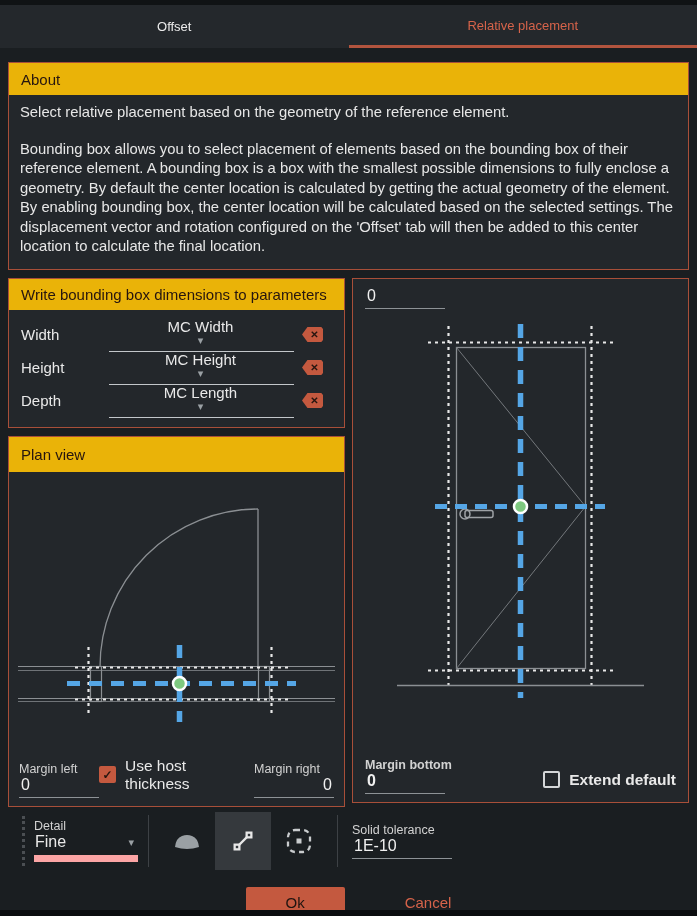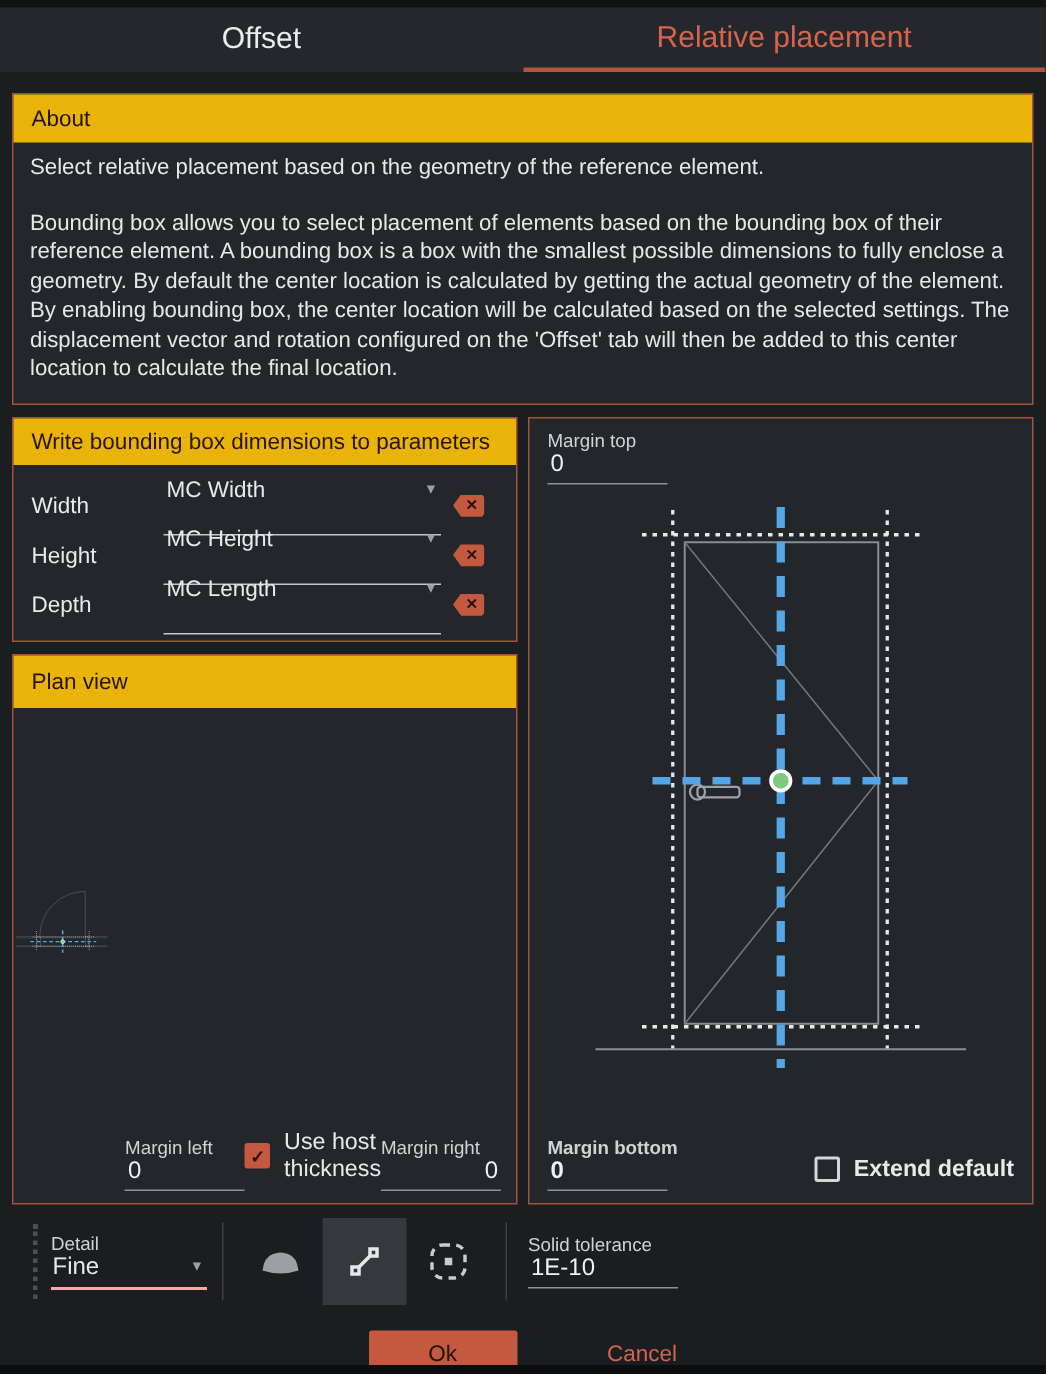--- a/index.html
+++ b/index.html
@@ -8,21 +8,21 @@
     background: #1a1e21;
     font-family: "Liberation Sans", sans-serif;
     color: #e9e9e9;
     position: relative;
     overflow: hidden;
   }
   .titlebar-edge { height: 5px; background: #101315; }
   .tabbar { height: 43px; background: #24282c; display: flex; }
   .tab {
     flex: 1; display: flex; align-items: center; justify-content: center;
-    font-size: 20px; color: #ececec; cursor: pointer; text-align: center;
+    font-size: 13px; color: #ececec; cursor: pointer; text-align: center;
   }
   .tab.active { color: #d6634a; border-bottom: 3px solid #b2543e; }
 
   .main { padding: 0 8px; }
   .panel { border: 1px solid #a84f39; background: #23272b; }
   .panel-header {
     background: #eab308; color: #26150f; font-size: 15px;
     height: 32px; display: flex; align-items: center; padding: 0 12px;
   }
 
@@ -31,35 +31,35 @@
   .about-body p + p { margin-top: 17px; }
 
   .columns { display: flex; gap: 7px; margin-top: 8px; height: 525px; }
   .col { width: 337px; display: flex; flex-direction: column; }
 
   .params-body { padding: 8px 12px 10px; }
   .param-row { display: grid; grid-template-columns: 80px 1fr 30px; align-items: center; height: 33px; column-gap: 8px; }
   .param-label { font-size: 15px; }
   .dd {
     display: flex; align-items: center; justify-content: space-between;
-    border-bottom: 1px solid #c3c7ca; padding: 0 4px 21px 2px;
-    font-size: 15px; cursor: pointer;
+    border-bottom: 1px solid #c3c7ca; padding: 0 4px 5px 2px;
+    font-size: 15px; cursor: pointer; flex-direction: column;
   }
   .dd-chevron { font-size: 11px; color: #9aa0a4; line-height: 1; }
   .clear-btn {
     width: 21px; height: 15px; background: #c4593f;
     clip-path: polygon(0 50%, 26% 0, 92% 0, 100% 14%, 100% 86%, 92% 100%, 26% 100%);
     display: flex; align-items: center; justify-content: center;
     color: #26150f; font-size: 10px; font-weight: bold; padding-left: 4px;
     cursor: pointer;
   }
 
   .plan-panel { margin-top: 8px; flex: 1; display: flex; flex-direction: column; }
   .plan-panel .panel-header { height: 35px; }
-  .view-body { flex: 1; display: flex; flex-direction: row; justify-content: flex-start; }
+  .view-body { flex: 1; display: flex; flex-direction: column; justify-content: flex-start; }
   .diagram { display: block; }
 
   .field-label { font-size: 12.5px; color: #d2d2d2; }
   .field-value { font-size: 16px; color: #f0f0f0; border-bottom: 1px solid #8d9296; padding: 0 2px 3px; }
   .w80 { width: 80px; }
 
   .plan-controls { display: flex; align-items: flex-end; justify-content: space-between; padding: 0 10px 8px; }
   .checkbox-group { display: flex; align-items: center; gap: 9px; margin-bottom: 5px; cursor: pointer; }
   .checkbox-label { font-size: 15.5px; }
   .cb {
@@ -70,21 +70,21 @@
   .cb.unchecked { border: 2px solid #d4d6d8; background: transparent; color: transparent; }
 
   .section-panel { flex: 1; display: flex; flex-direction: column; }
   .margin-top-block { padding: 8px 12px 0; }
   .section-controls { flex: 1; display: flex; align-items: flex-end; justify-content: space-between; padding: 0 12px 8px; font-weight: bold; }
   .right-align { text-align: right; }
 
   .toolbar { margin-top: 6px; height: 64px; display: flex; align-items: center; padding-left: 14px; }
   .drag-handle { border-left: 3px dotted #4b4f53; height: 50px; }
   .detail-group { margin-left: 9px; width: 104px; }
-  .group-value-row { display: flex; align-items: center; justify-content: space-between; border-bottom: 2px solid #fca5a5; padding: 0 4px 4px 1px; }
+  .group-value-row { display: flex; align-items: center; justify-content: space-between; border-bottom: 7px solid #fca5a5; padding: 0 4px 4px 1px; }
   .group-value { font-size: 16px; }
   .tb-divider { width: 1px; height: 52px; background: #3d4145; margin: 0 10px; flex: none; }
   .tb-btn { width: 56px; height: 58px; display: flex; align-items: center; justify-content: center; cursor: pointer; flex: none; }
   .tb-btn.selected { background: #35393d; }
   .tolerance-group { margin-left: 4px; width: 102px; }
   .tolerance-group .field-value { border-color: #8d9296; }
 
   .footer { display: flex; align-items: center; justify-content: center; gap: 60px; height: 54px; margin-top: 3px; }
   .ok-btn {
     width: 99px; height: 31px; background: #c4593f; color: #1f1410;
@@ -196,21 +196,20 @@
             </div>
           </div>
         </div>
       </div>
     </div>
 
     <div class="col">
       <div class="panel section-panel">
 
         <div class="margin-top-block">
-          <div class="field-label">Margin top</div>
           <div class="field-value w80">0</div>
         </div>
 
         <svg class="diagram" width="335" height="390" viewBox="0 0 335 390" style="margin-top:2px">
 
           <rect x="103.5" y="36.5" width="129" height="321" fill="none" stroke="#8b8f93" stroke-width="1.3"></rect>
           <line x1="103.5" y1="36.5" x2="232.5" y2="195.5" stroke="#74787c" stroke-width="1"></line>
           <line x1="103.5" y1="357.5" x2="232.5" y2="195.5" stroke="#74787c" stroke-width="1"></line>
 
           <circle cx="112" cy="203" r="5" fill="none" stroke="#9ea2a6" stroke-width="1.5"></circle>

